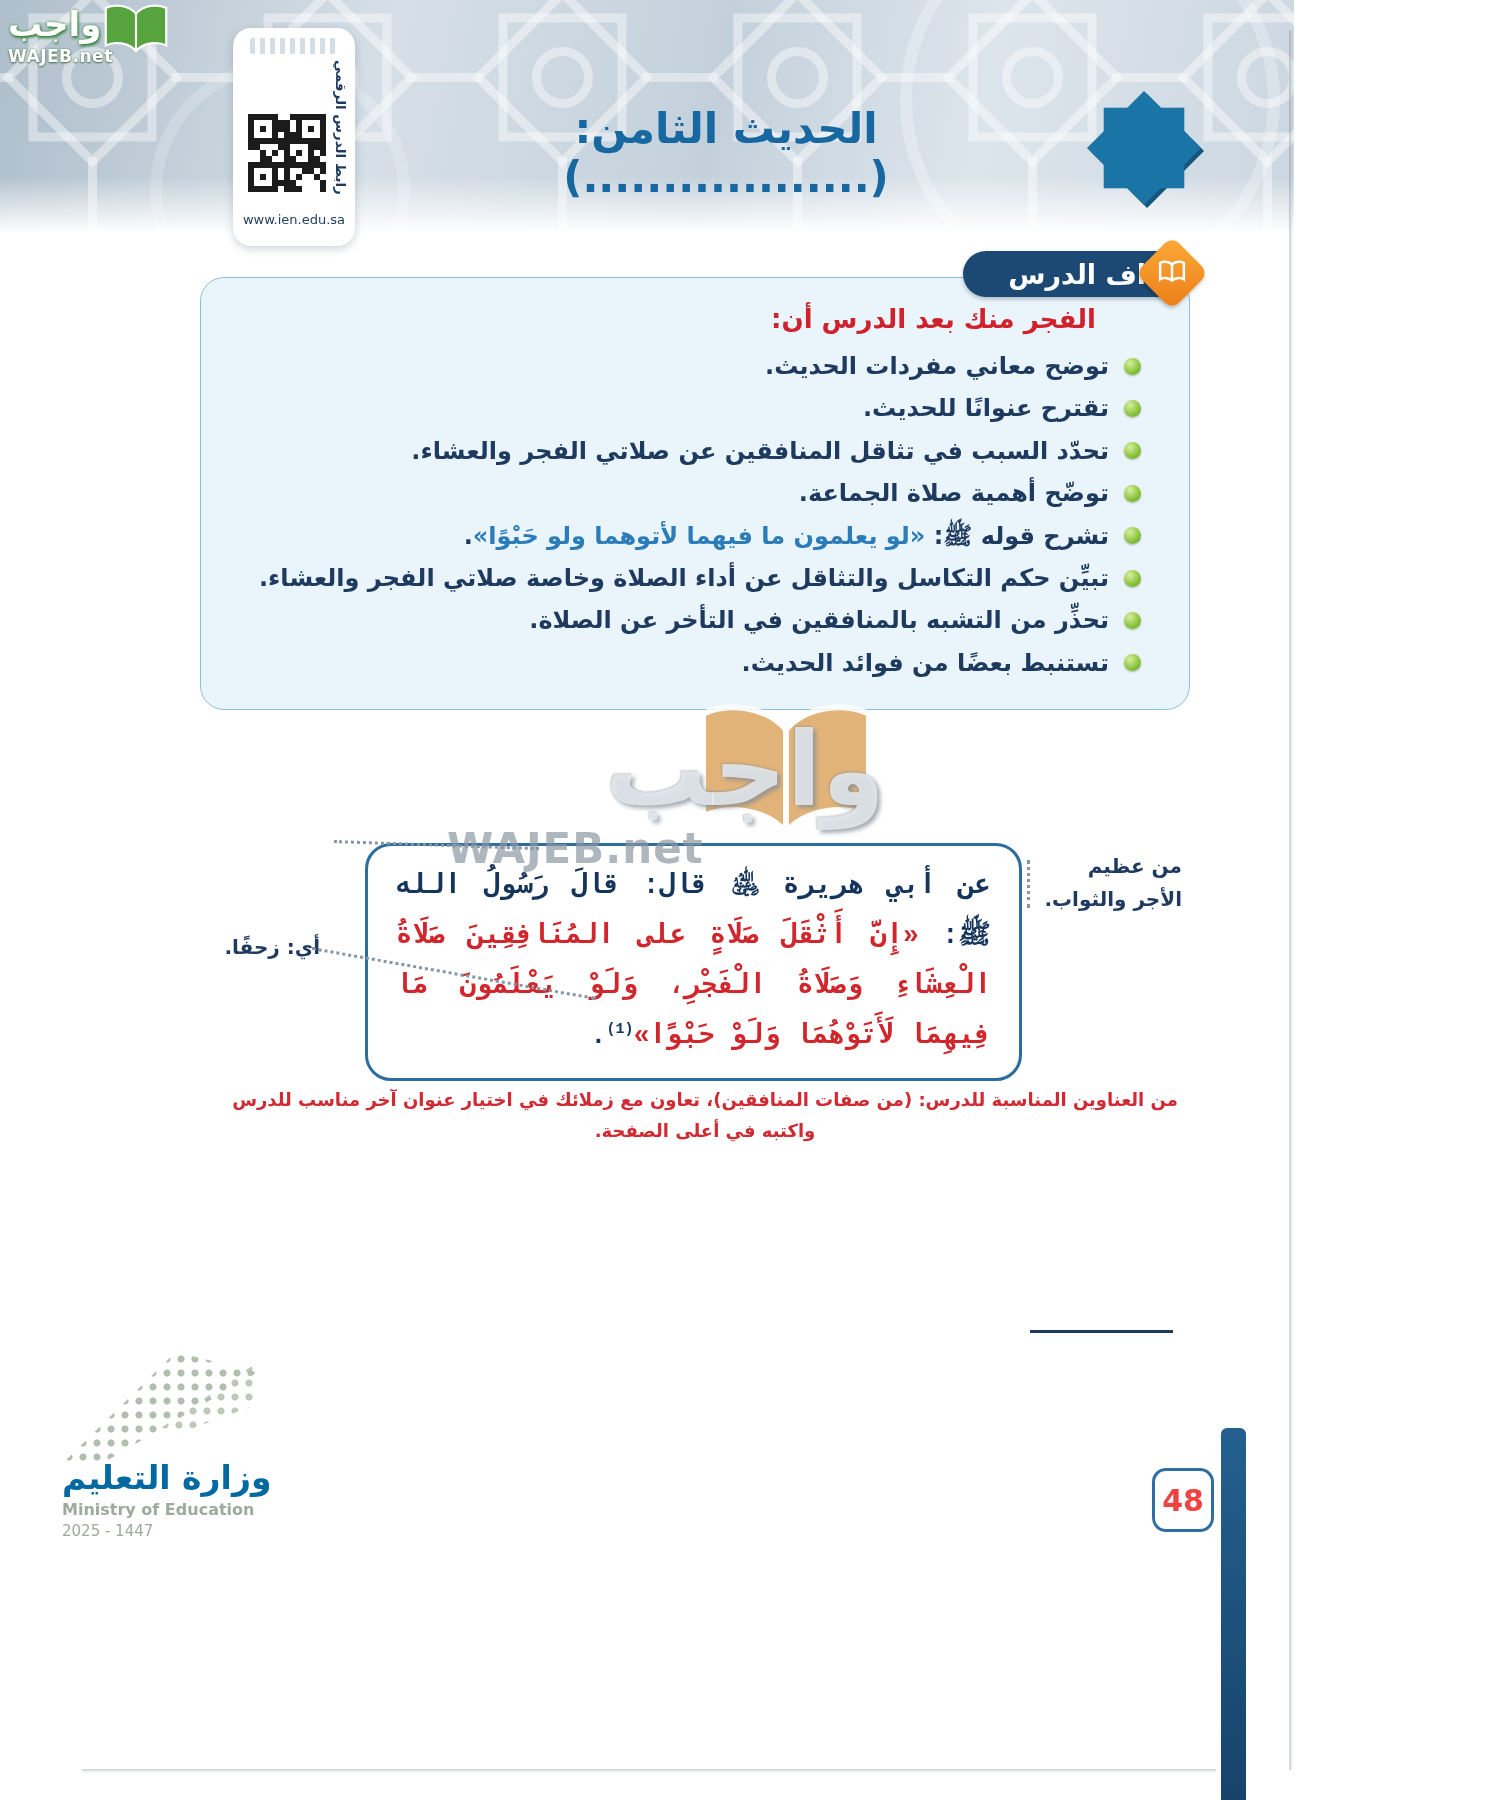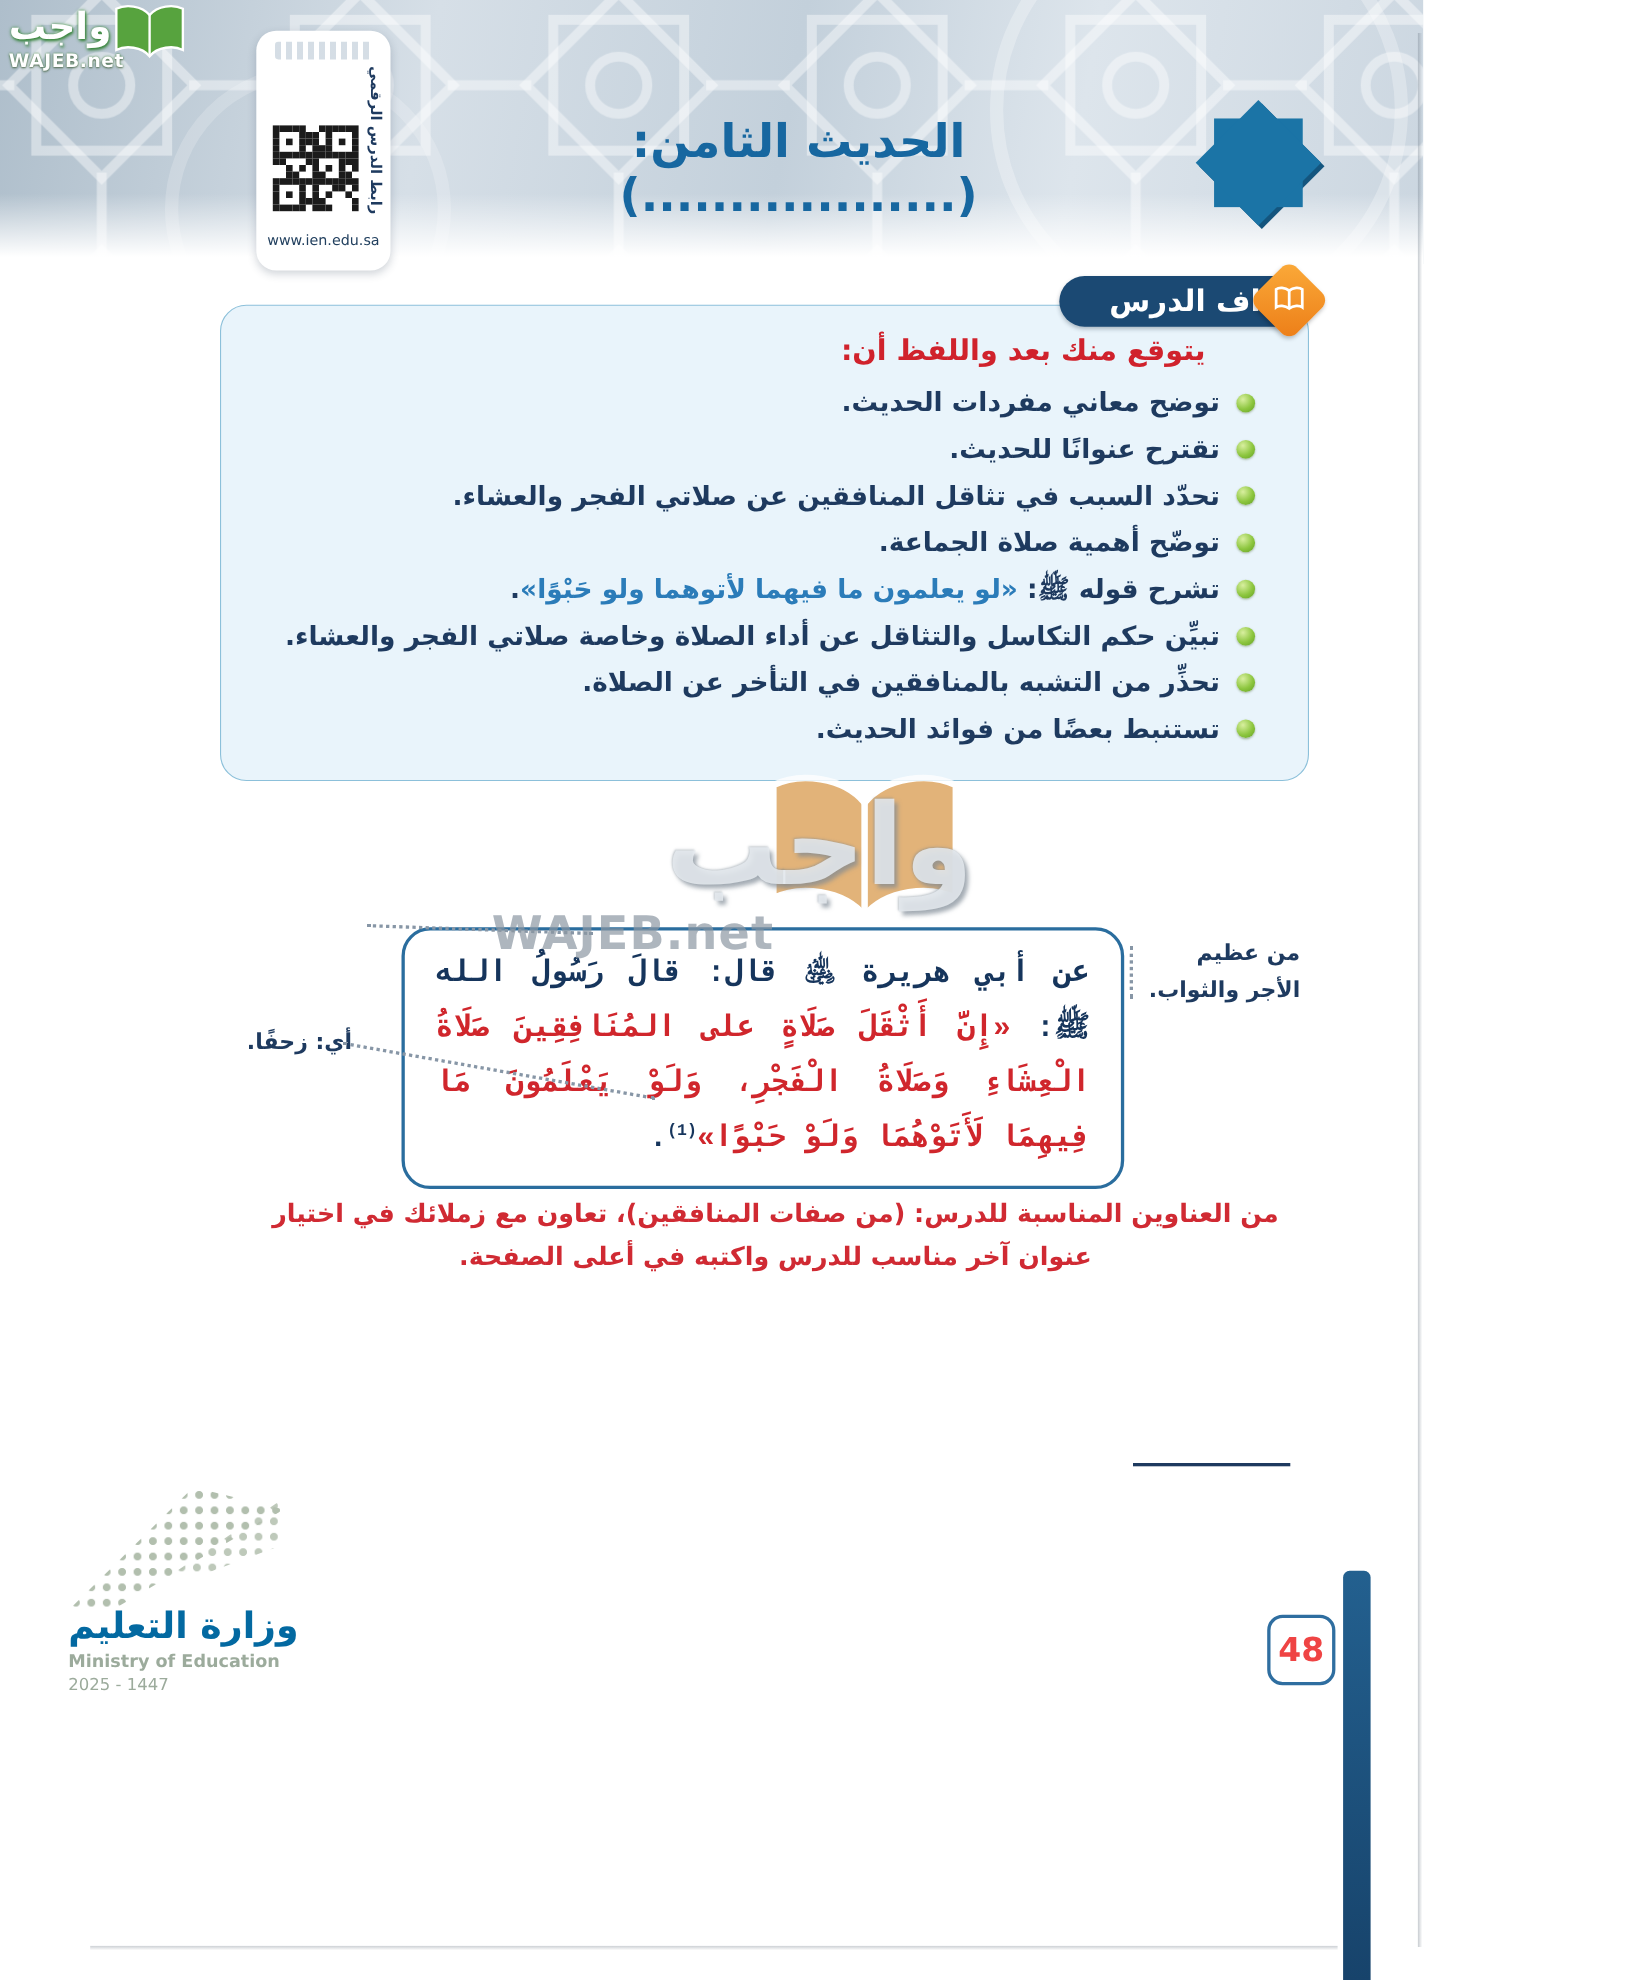--- a/index.html
+++ b/index.html
@@ -88,21 +88,21 @@
   .note-left-top { left:176px; top:744px; width:172px; text-align:right; }
   .note-left-bottom { left:205px; top:931px; width:115px; }
   .note-right { left:1042px; top:850px; width:140px; text-align:right; }
   .dot-line { position:absolute; border-top:3px dotted #8796a6; z-index:3; transform-origin:left top; }
   .d1 { left:334px; top:840px; width:205px; transform:rotate(2deg); }
   .d2 { left:312px; top:947px; width:288px; transform:rotate(10deg); }
   .d3 { left:1027px; top:860px; width:0; height:48px; border-top:none; border-left:3px dotted #8796a6; }
 
   
   .activity { position:absolute; left:215px; top:1085px; width:980px; direction:rtl; text-align:center;
-              font-size:23px; font-weight:bold; color:#d02a33; line-height:1.7; z-index:2; }
+              font-size:18px; font-weight:bold; color:#d02a33; line-height:1.7; z-index:2; }
   .foot-line { position:absolute; left:1030px; top:1330px; width:143px; height:3px; background:#1e3a5f; }
   .footnote { position:absolute; left:600px; top:1344px; width:572px; direction:rtl; text-align:right;
               font-size:20px; color:#1e3a5f; }
 
   
   .moe { position:absolute; left:60px; top:1350px; width:220px; height:200px; z-index:2; }
   .dots { position:absolute; background-image:radial-gradient(circle,#b2bfae 3.2px,transparent 3.9px);
           background-size:14px 14px; }
   .dots1 { left:2px; top:2px; width:196px; height:112px;
            clip-path:polygon(0% 100%, 58% 0%, 100% 18%, 20% 100%); }
@@ -343,21 +343,21 @@
     <g transform="translate(60 60)">
       <g transform="translate(3 3)">
           <rect x="-39" y="-39" width="78" height="78" fill="#14557e" transform="rotate(45)"></rect>
         </g>
       <rect x="-39" y="-39" width="78" height="78" fill="#1b74a6"></rect>
       <rect x="-39" y="-39" width="78" height="78" fill="#1b74a6" transform="rotate(45)"></rect>
     </g>
   </svg>
 
   <div class="goals-box">
-    <div class="goals-intro">يتوقع منك بعد واللفظ أن:</div>
+    <div class="goals-intro">الفجر منك بعد الدرس أن:</div>
     <ul class="goals-list">
       <li>
         <span class="bullet"></span>
         <span>توضح معاني مفردات الحديث.</span>
       </li>
       <li>
         <span class="bullet"></span>
         <span>تقترح عنوانًا للحديث.</span>
       </li>
       <li>

